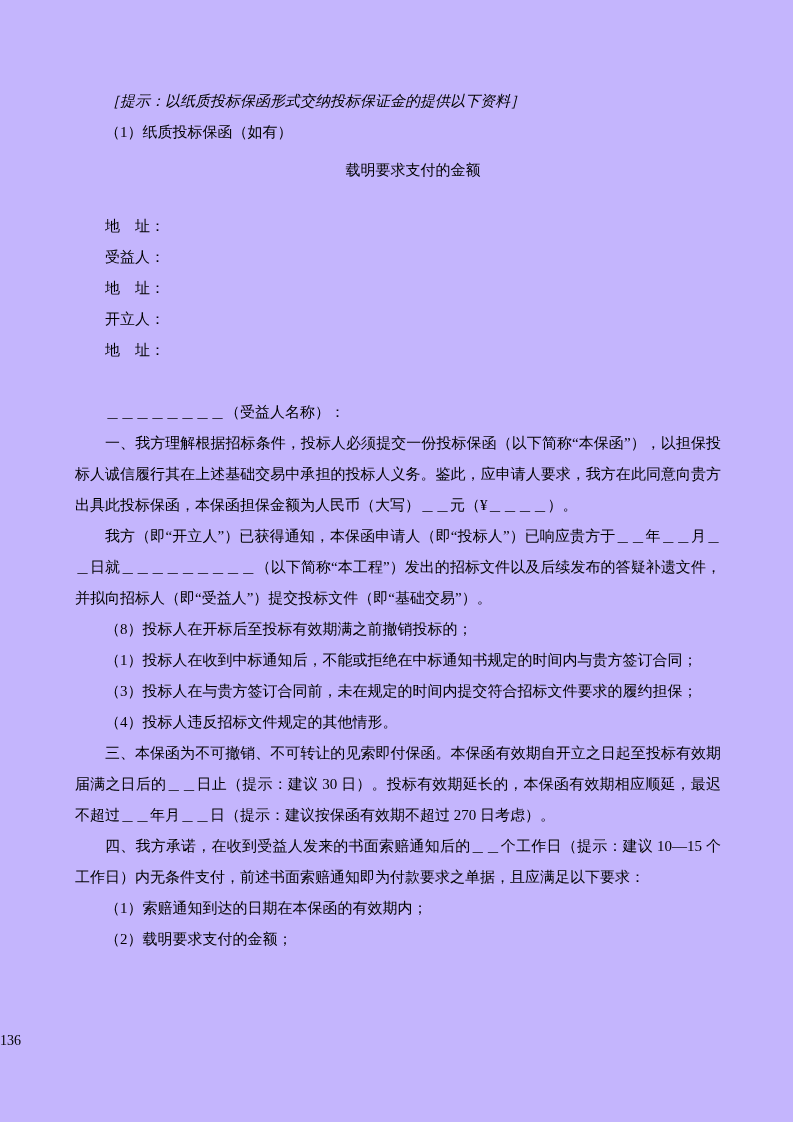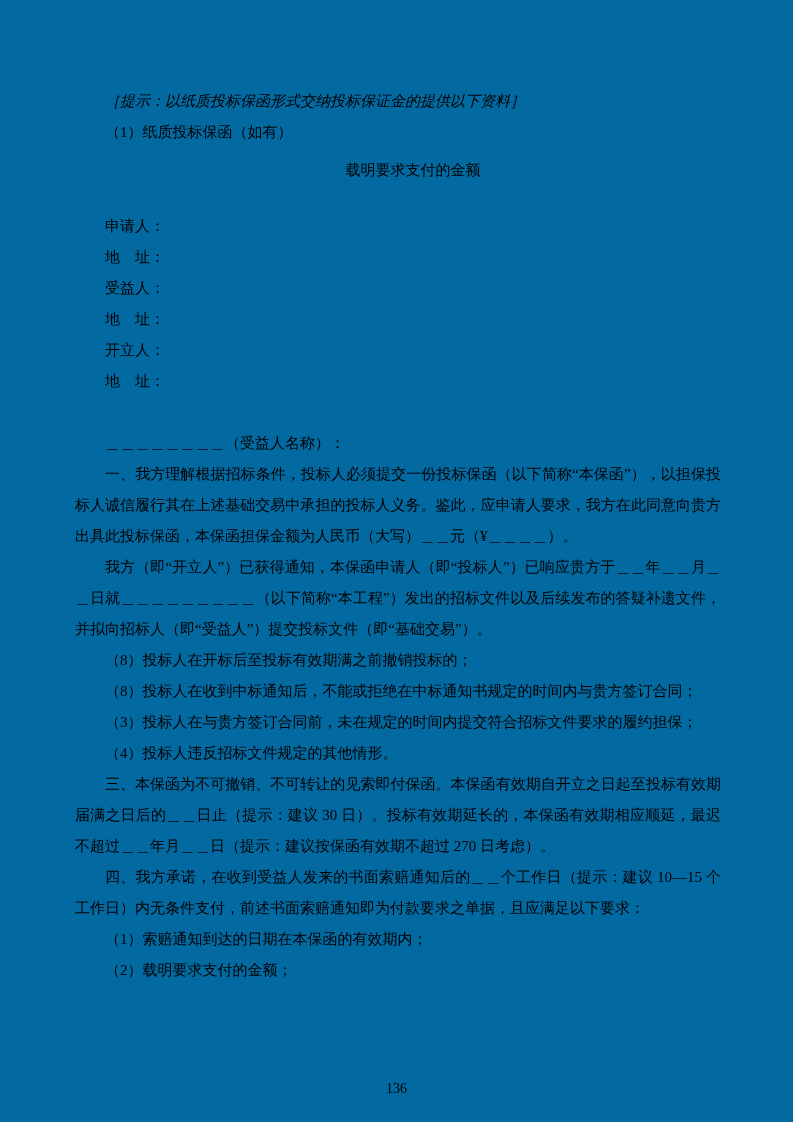--- a/index.html
+++ b/index.html
@@ -5,21 +5,21 @@
   html, body {
     margin: 0;
     padding: 0;
     background: #ffffff;
   }
   .page {
     position: relative;
     width: 793px;
     height: 1122px;
     margin: 0 auto;
-    background: #0369a1;
+    background: #c4b5fd;
     box-sizing: border-box;
     padding: 86px 72px 0 75px;
     font-family: "Liberation Serif", "DejaVu Serif", serif;
     font-size: 15px;
     line-height: 31px;
     color: #000000;
     overflow: hidden;
   }
   .page p {
     margin: 0;
@@ -42,54 +42,51 @@
     margin-top: 31px !important;
   }
   .body-para {
     text-align: justify;
   }
   .footer {
     position: absolute;
     left: 0;
     right: 0;
     top: 1030px;
-    text-align: center;
     font-size: 14px;
     line-height: 22px;
-    margin-top: 48px;
   }
 </style>
 </head>
 <body>
 
 <div class="page">
 
   <p class="hint">［提示：以纸质投标保函形式交纳投标保证金的提供以下资料］</p>
 
   <p>（1）纸质投标保函（如有）</p>
 
   <p class="doc-title">载明要求支付的金额</p>
 
   <div class="fields">
-    <p>申请人：</p>
     <p>地　址：</p>
     <p>受益人：</p>
     <p>地　址：</p>
     <p>开立人：</p>
     <p>地　址：</p>
   </div>
 
   <p class="beneficiary"><span>＿＿＿＿＿＿＿＿</span><span>（受益人名称）：</span></p>
 
   <p class="body-para">一、我方理解根据招标条件，投标人必须提交一份投标保函（以下简称“本保函”），以担保投标人诚信履行其在上述基础交易中承担的投标人义务。鉴此，应申请人要求，我方在此同意向贵方出具此投标保函，本保函担保金额为人民币（大写）＿＿元（¥＿＿＿＿）。</p>
 
   <p class="body-para">我方（即“开立人”）已获得通知，本保函申请人（即“投标人”）已响应贵方于＿＿年＿＿月＿＿日就＿＿＿＿＿＿＿＿＿（以下简称“本工程”）发出的招标文件以及后续发布的答疑补遗文件，并拟向招标人（即“受益人”）提交投标文件（即“基础交易”）。</p>
 
   <p class="body-para">（8）投标人在开标后至投标有效期满之前撤销投标的；</p>
-  <p class="body-para">（8）投标人在收到中标通知后，不能或拒绝在中标通知书规定的时间内与贵方签订合同；</p>
+  <p class="body-para">（1）投标人在收到中标通知后，不能或拒绝在中标通知书规定的时间内与贵方签订合同；</p>
   <p class="body-para">（3）投标人在与贵方签订合同前，未在规定的时间内提交符合招标文件要求的履约担保；</p>
   <p class="body-para">（4）投标人违反招标文件规定的其他情形。</p>
 
   <p class="body-para">三、本保函为不可撤销、不可转让的见索即付保函。本保函有效期自开立之日起至投标有效期届满之日后的＿＿日止（提示：建议 30 日）。投标有效期延长的，本保函有效期相应顺延，最迟不超过＿＿年月＿＿日（提示：建议按保函有效期不超过 270 日考虑）。</p>
 
   <p class="body-para">四、我方承诺，在收到受益人发来的书面索赔通知后的＿＿个工作日（提示：建议 10—15 个工作日）内无条件支付，前述书面索赔通知即为付款要求之单据，且应满足以下要求：</p>
   <p class="body-para">（1）索赔通知到达的日期在本保函的有效期内；</p>
   <p class="body-para">（2）载明要求支付的金额；</p>
 
   <div class="footer">136</div>

